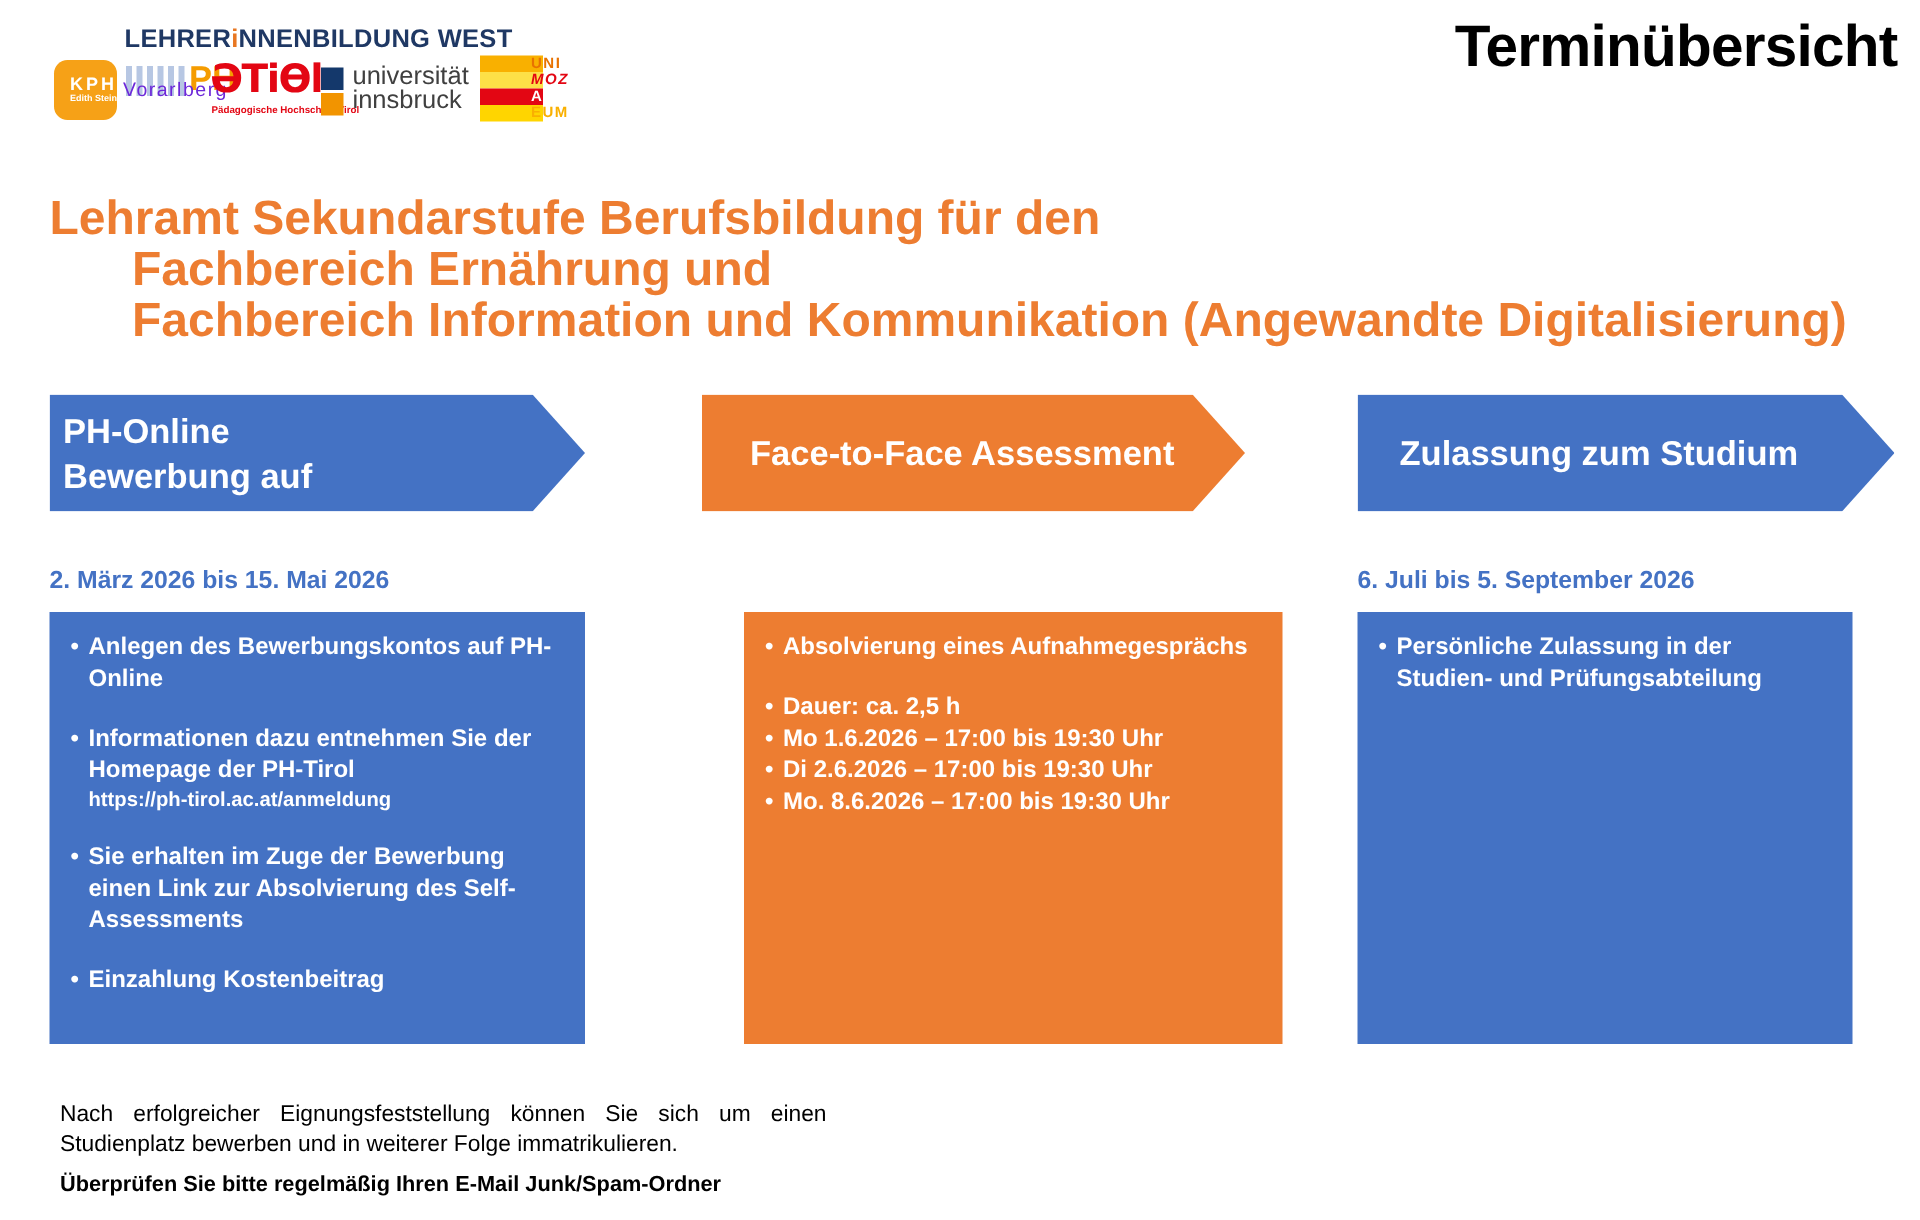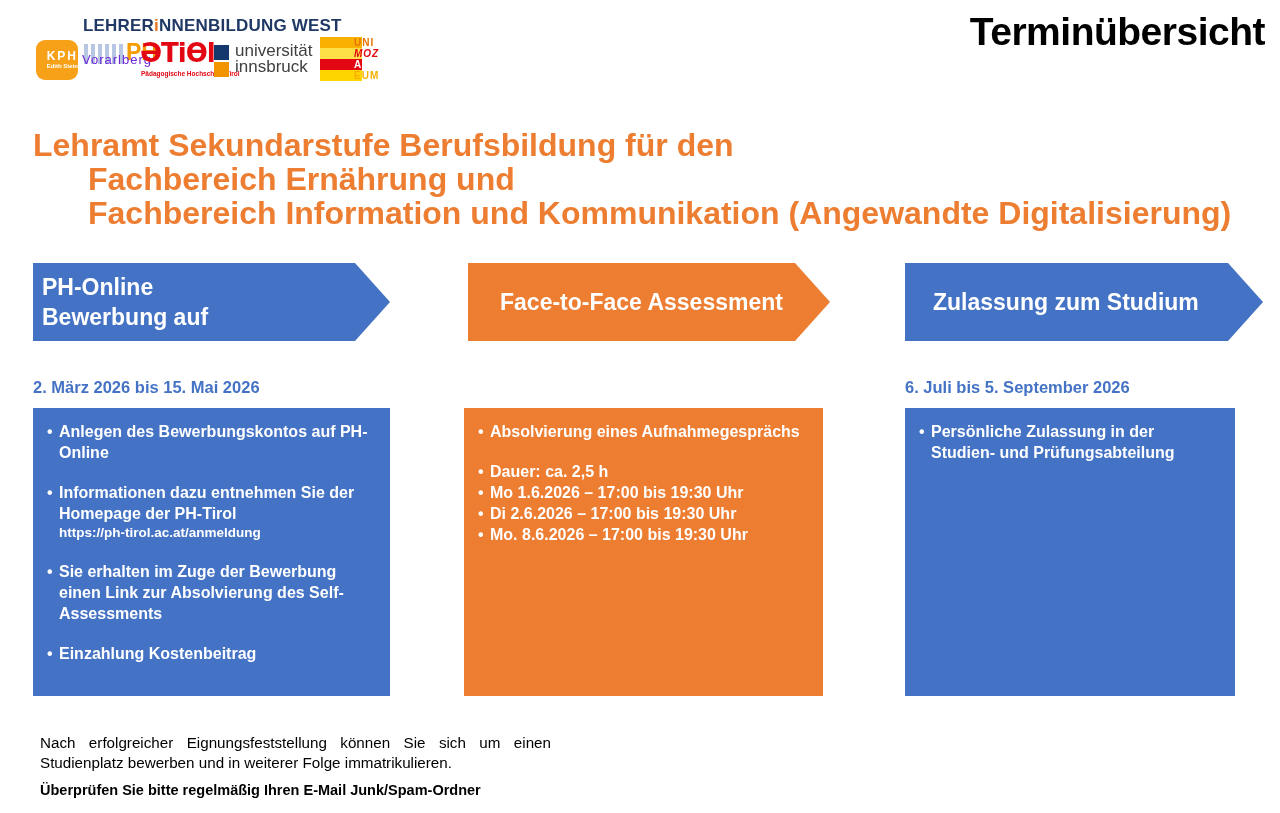--- a/index.html
+++ b/index.html
@@ -80,21 +80,21 @@
   #date-3 { left:905px; }
 
   
   .dbox {
     position:absolute; top:408px; height:288px; color:#fff;
     padding:13px 14px 22px 14px; font-size:16px; font-weight:bold; line-height:21px;
   }
   .dbox.blue { background:#4472C4; }
   .dbox.orange { background:#ED7D31; }
   #box-1 { left:33px;  width:357px; }
-  #box-2 { left:464px; width:359px; }
+  #box-2 { left:496px; width:359px; }
   #box-3 { left:905px; width:330px; }
 
   .dbox ul { list-style:none; }
   .dbox li { position:relative; padding-left:12px; }
   .dbox li::before { content:"\2022"; position:absolute; left:0; top:0; }
   .dbox li.gap { margin-bottom:19px; }
   .dbox .sub-line { display:block; font-size:13.5px; line-height:18px; }
 
   
   .footer-par {

